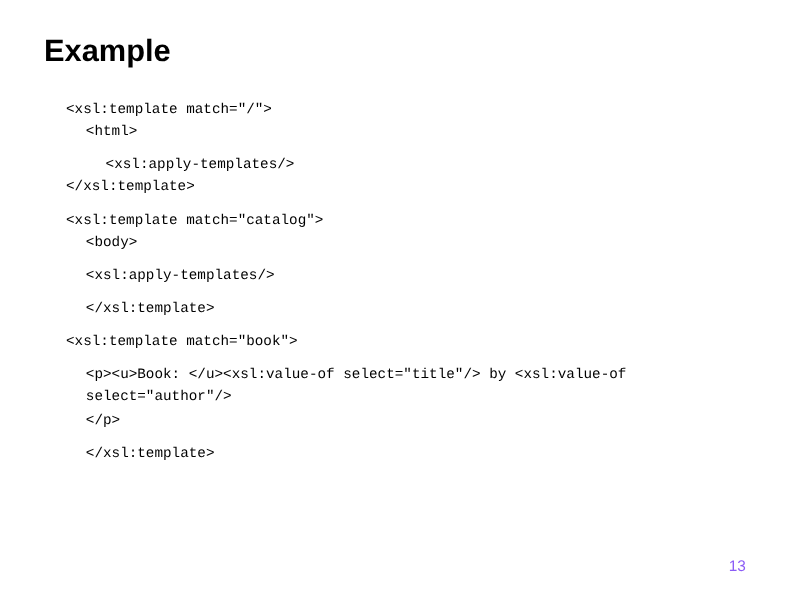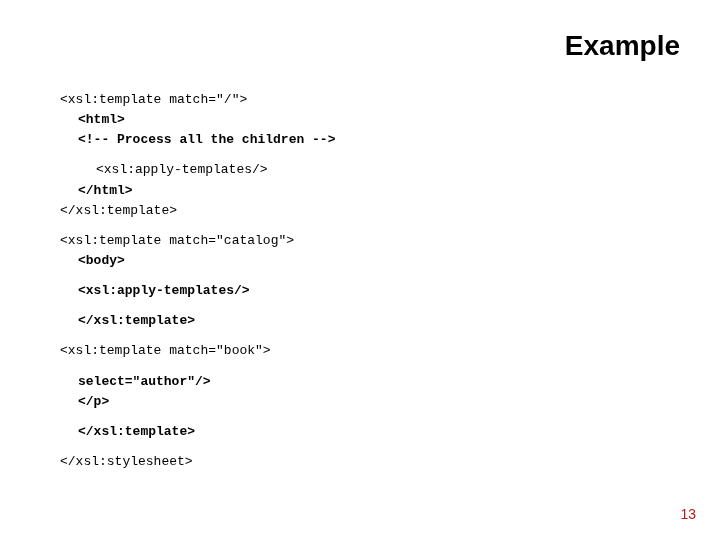--- a/index.html
+++ b/index.html
@@ -19,21 +19,21 @@
 
     .slide-container {
       width: 720px;
       height: 540px;
       background: #ffffff;
       position: relative;
       padding: 30px 40px;
     }
 
     .slide-title {
-      text-align: right;
+      text-align: left;
       font-size: 28px;
       font-weight: bold;
       color: #000000;
       margin-bottom: 28px;
     }
 
     .code-block {
       font-family: 'Courier New', Courier, monospace;
       font-size: 13px;
       color: #000000;
@@ -41,72 +41,69 @@
       padding-left: 20px;
     }
 
     .code-line {
       display: block;
       white-space: pre;
     }
 
     .indent1 {
       padding-left: 18px;
-      font-weight: bold;
     }
 
     .indent2 {
       padding-left: 36px;
     }
 
     .spacer {
       height: 10px;
     }
 
     .page-number {
       position: absolute;
       bottom: 18px;
-      right: 24px;
+      right: 42px;
       font-size: 14px;
-      color: #b91c1c;
+      color: #8b5cf6;
     }
   </style>
 </head>
 <body>
 
 <div class="slide-container">
   <h1 class="slide-title">Example</h1>
 
   <div class="code-block">
 
     <span class="code-line">&lt;xsl:template match="/"&gt;</span>
     <span class="code-line indent1">&lt;html&gt;</span>
-    <span class="code-line indent1">&lt;!-- Process all the children --&gt;</span>
     <div class="spacer"></div>
     <span class="code-line indent2">&lt;xsl:apply-templates/&gt;</span>
-    <span class="code-line indent1">&lt;/html&gt;</span>
     <span class="code-line">&lt;/xsl:template&gt;</span>
 
     <div class="spacer"></div>
 
     <span class="code-line">&lt;xsl:template match="catalog"&gt;</span>
     <span class="code-line indent1">&lt;body&gt;</span>
     <div class="spacer"></div>
     <span class="code-line indent1">&lt;xsl:apply-templates/&gt;</span>
     <div class="spacer"></div>
     <span class="code-line indent1">&lt;/xsl:template&gt;</span>
 
     <div class="spacer"></div>
 
     <span class="code-line">&lt;xsl:template match="book"&gt;</span>
     <div class="spacer"></div>
+    <span class="code-line indent1">&lt;p&gt;&lt;u&gt;Book: &lt;/u&gt;&lt;xsl:value-of select="title"/&gt; by &lt;xsl:value-of</span>
     <span class="code-line indent1">select="author"/&gt;</span>
     <span class="code-line indent1">&lt;/p&gt;</span>
     <div class="spacer"></div>
     <span class="code-line indent1">&lt;/xsl:template&gt;</span>
 
     <div class="spacer"></div>
 
-    <span class="code-line">&lt;/xsl:stylesheet&gt;</span>
   </div>
 
   <div class="page-number">13</div>
 </div>
 
 </body></html>

